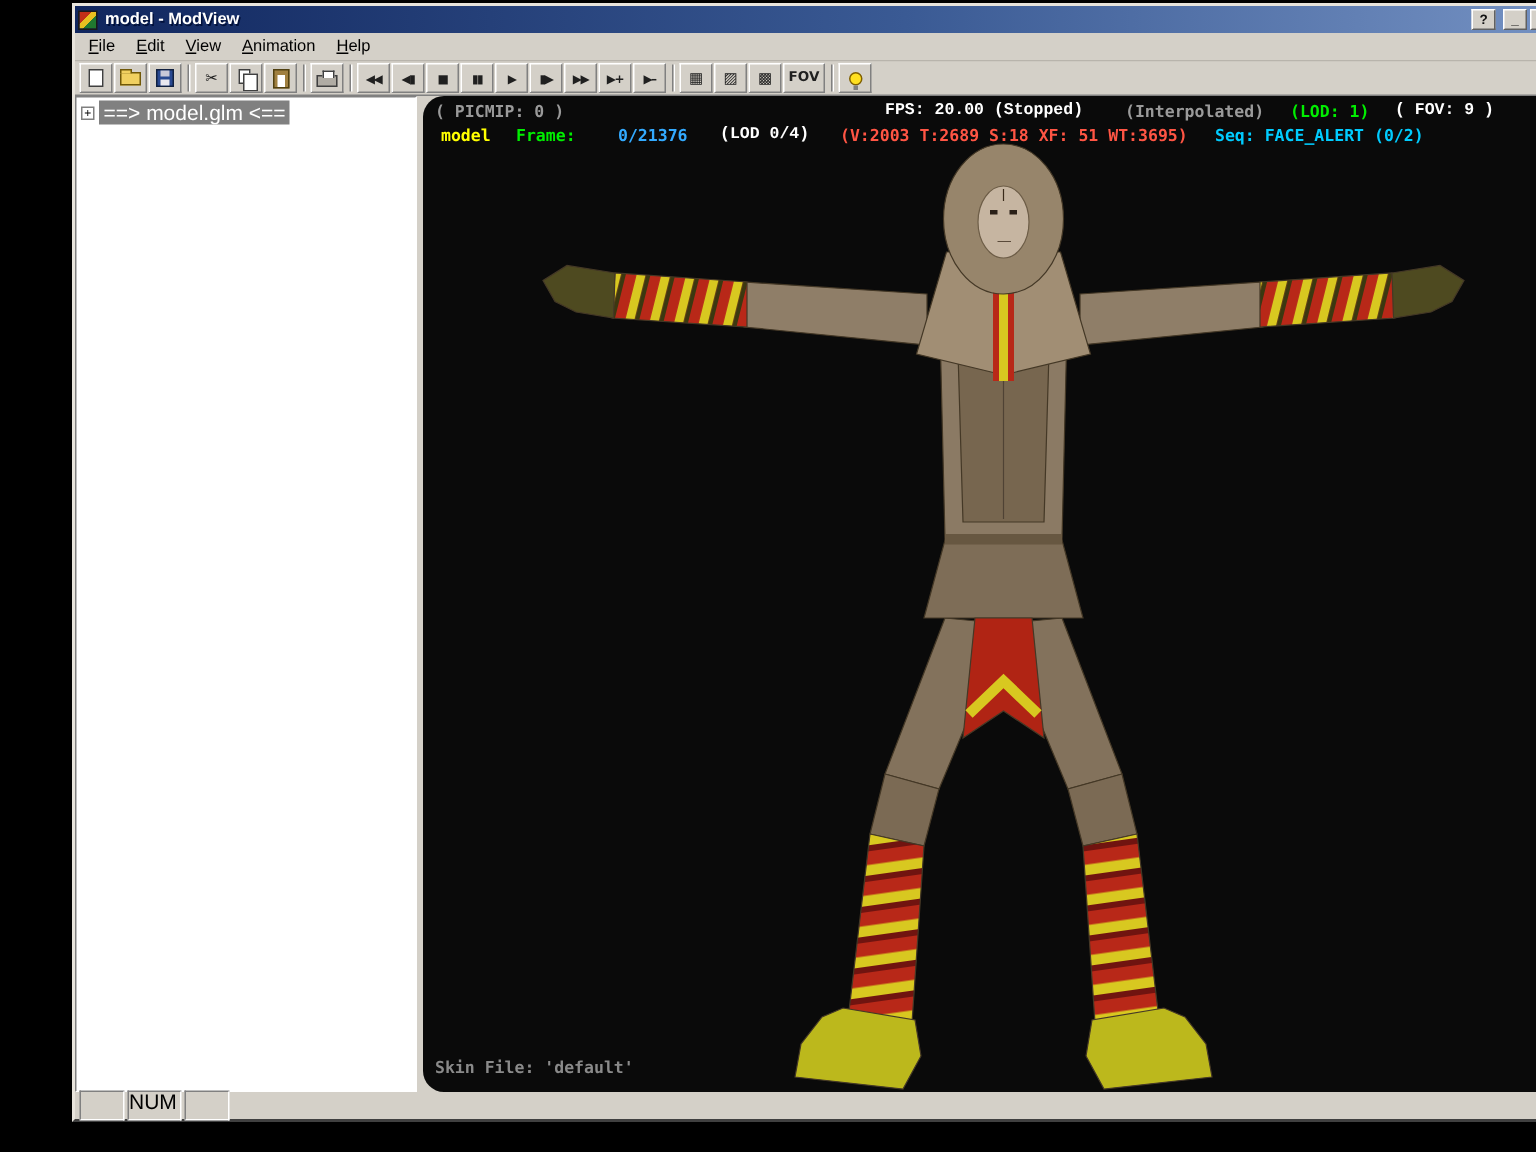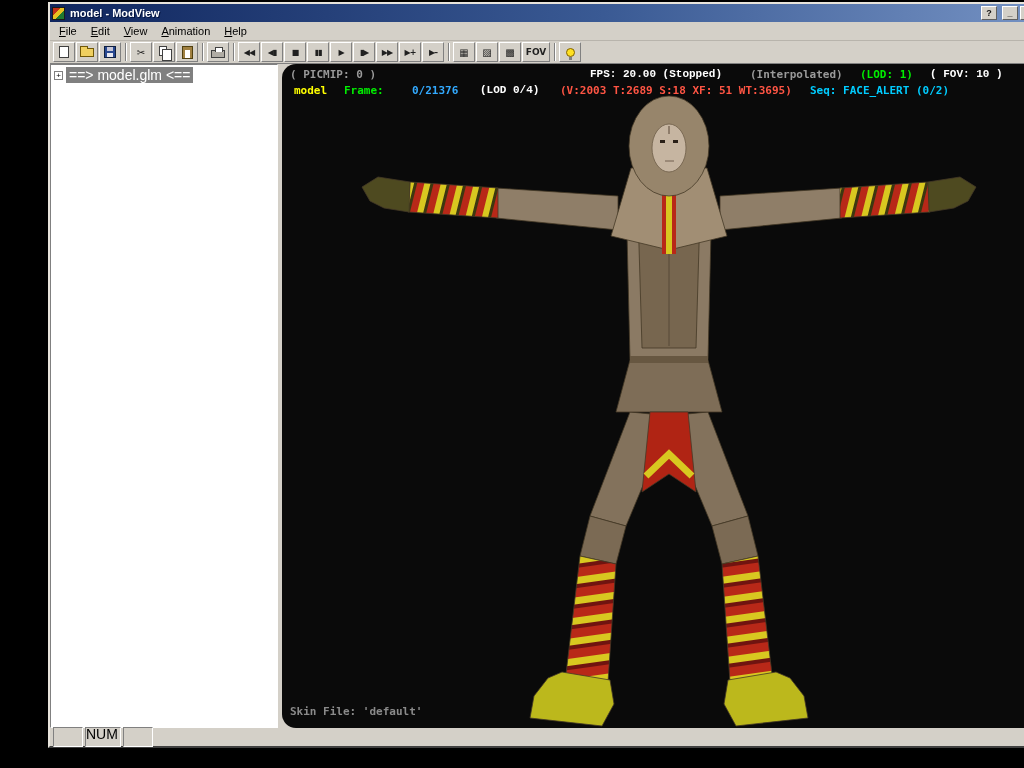--- a/index.html
+++ b/index.html
@@ -230,21 +230,21 @@
 
           <polygon points="368,348 406,348 414,428 387,410 360,428" fill="#b02414"></polygon>
           <polyline points="364,412 387,390 410,412" fill="none" stroke="#d8c820" stroke-width="7"></polyline>
         </g>
       </svg>
 
       <span class="ov r1 c-gray" style="left:8px">( PICMIP: 0 )</span>
       <span class="ov r1 c-white" style="left:308px">FPS: 20.00 (Stopped)</span>
       <span class="ov r1 c-gray" style="left:468px">(Interpolated)</span>
       <span class="ov r1 c-green" style="left:578px">(LOD: 1)</span>
-      <span class="ov r1 c-white" style="left:648px">( FOV: 10 )</span>
+      <span class="ov r1 c-white" style="left:648px">( FOV: 9 )</span>
 
       <span class="ov r2 c-yellow" style="left:12px">model</span>
       <span class="ov r2 c-green" style="left:62px">Frame:</span>
       <span class="ov r2 c-blue" style="left:130px">0/21376</span>
       <span class="ov r2 c-white" style="left:198px">(LOD 0/4)</span>
       <span class="ov r2 c-red" style="left:278px">(V:2003 T:2689 S:18 XF: 51 WT:3695)</span>
       <span class="ov r2 c-cyan" style="left:528px">Seq: FACE_ALERT (0/2)</span>
 
       <span class="skin-label">Skin File: 'default'</span>
     </div>

